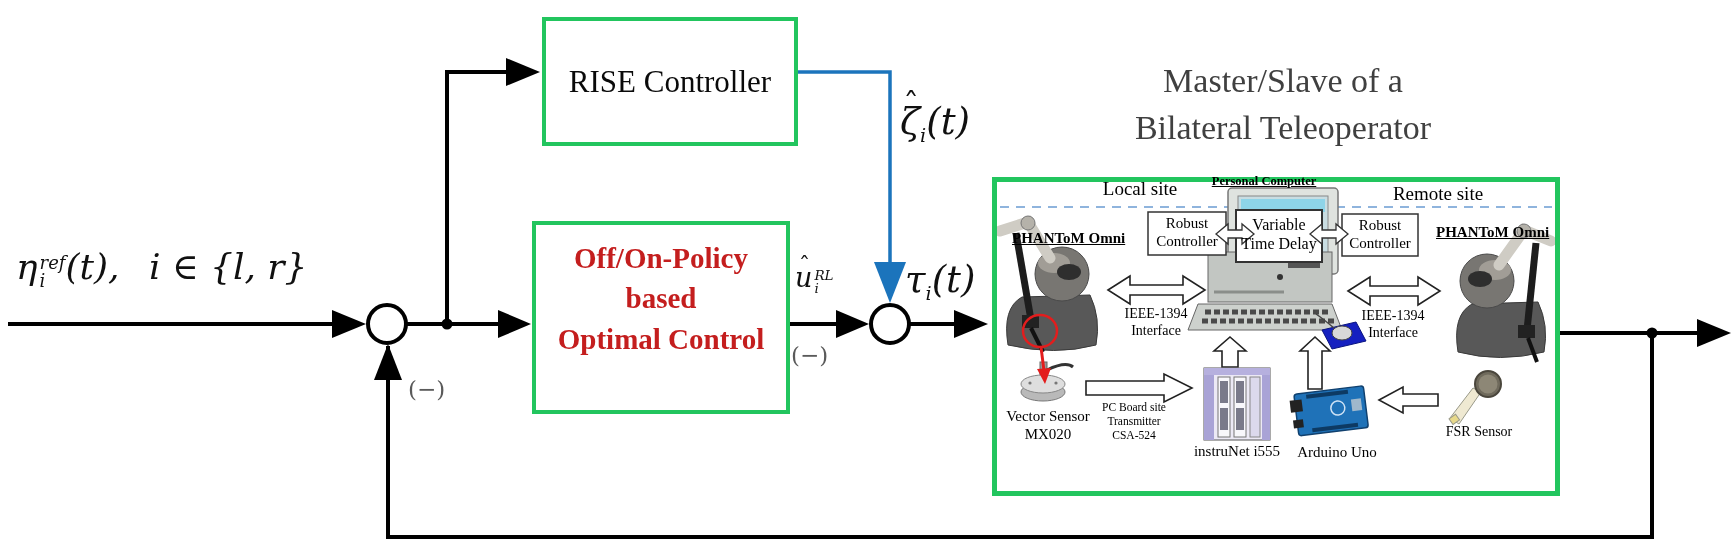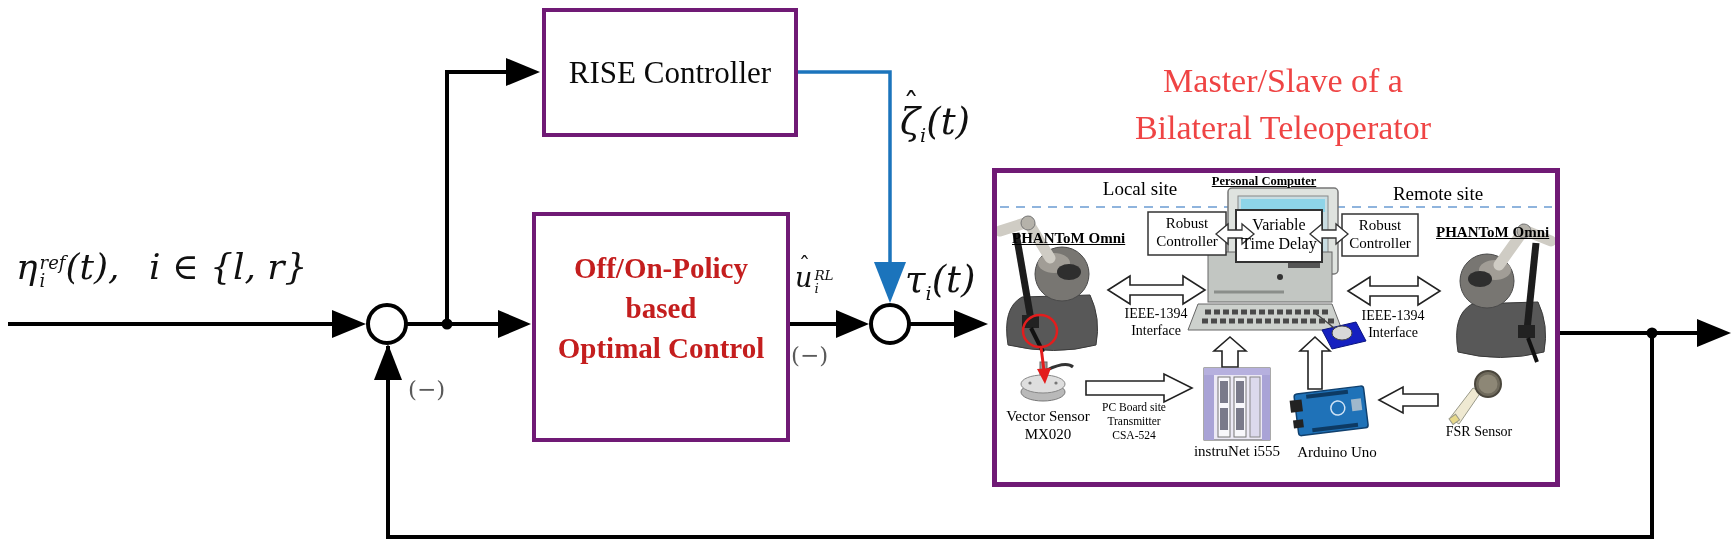--- a/index.html
+++ b/index.html
@@ -1,34 +1,34 @@
 <!DOCTYPE html>
 <html><head>
 <meta charset="utf-8">
 <style>
   html,body{margin:0;padding:0;background:#fff;}
   #canvas{position:relative;width:1735px;height:551px;background:#fff;overflow:hidden;
           font-family:"Liberation Serif",serif;}
   svg{position:absolute;left:0;top:0;}
-  .box{position:absolute;box-sizing:border-box;border:4px solid #701a75;background:transparent;}
+  .box{position:absolute;box-sizing:border-box;border:4px solid #22c55e;background:transparent;margin-top:9px;}
   .lbl{position:absolute;color:#000;text-align:center;line-height:1.18;font-family:"Liberation Serif",serif;white-space:nowrap;}
   .ul{text-decoration:underline;font-weight:bold;}
   .math{position:absolute;font-family:"DejaVu Serif",serif;font-style:italic;color:#101010;white-space:nowrap;}
   .math sub{font-size:0.52em;}
   .scripts{display:inline-block;vertical-align:-0.42em;line-height:0.95;font-size:0.5em;text-align:left;margin-left:2px;}
   .scripts .srow{display:block;}
   .hatwrap{position:relative;display:inline-block;}
   .hatwrap .hat{position:absolute;left:55%;top:-0.42em;transform:translateX(-50%);font-style:normal;font-size:0.85em;}
   .minus{position:absolute;font-family:"DejaVu Serif",serif;color:#5a5a5a;}
   .rise-label{display:flex;align-items:center;justify-content:center;width:100%;height:100%;
               font-size:31px;color:#0a0a0a;}
   .optimal-label{display:flex;flex-direction:column;align-items:center;justify-content:center;
               width:100%;height:100%;padding-bottom:38px;box-sizing:border-box;
               font-size:29px;font-weight:bold;color:#c41e1e;line-height:1.38;}
-  .title{position:absolute;text-align:center;font-size:34px;color:#ef4444;line-height:1.38;}
+  .title{position:absolute;text-align:center;font-size:34px;color:#404040;line-height:1.38;}
 </style>
 </head>
 <body>
 
 <div id="canvas">
 
 <svg width="1735" height="551" viewBox="0 0 1735 551">
 
   <g stroke="#000" stroke-width="4" fill="none">
     <path d="M8,324 H332"></path>
@@ -164,21 +164,21 @@
       <circle cx="1488" cy="384" r="13" fill="#6f6a5c" stroke="#4a463c" stroke-width="2"></circle>
       <circle cx="1488" cy="384" r="9.5" fill="#8d8776"></circle>
     </g>
   </g>
 </svg>
 
 <div class="box" style="left:542px;top:8px;width:256px;height:129px;">
   <div class="rise-label">RISE Controller</div>
 </div>
 
-<div class="box" style="left:532px;top:212px;width:258px;height:230px;">
+<div class="box" style="left:532px;top:212px;width:258px;height:193px;">
   <div class="optimal-label">
     <span>Off/On-Policy</span>
     <span>based</span>
     <span>Optimal Control</span>
   </div>
 </div>
 
 <div class="box" style="left:992px;top:168px;width:568px;height:319px;border-width:5px;"></div>
 
 <div class="title" style="left:1058px;top:58px;width:450px;">

